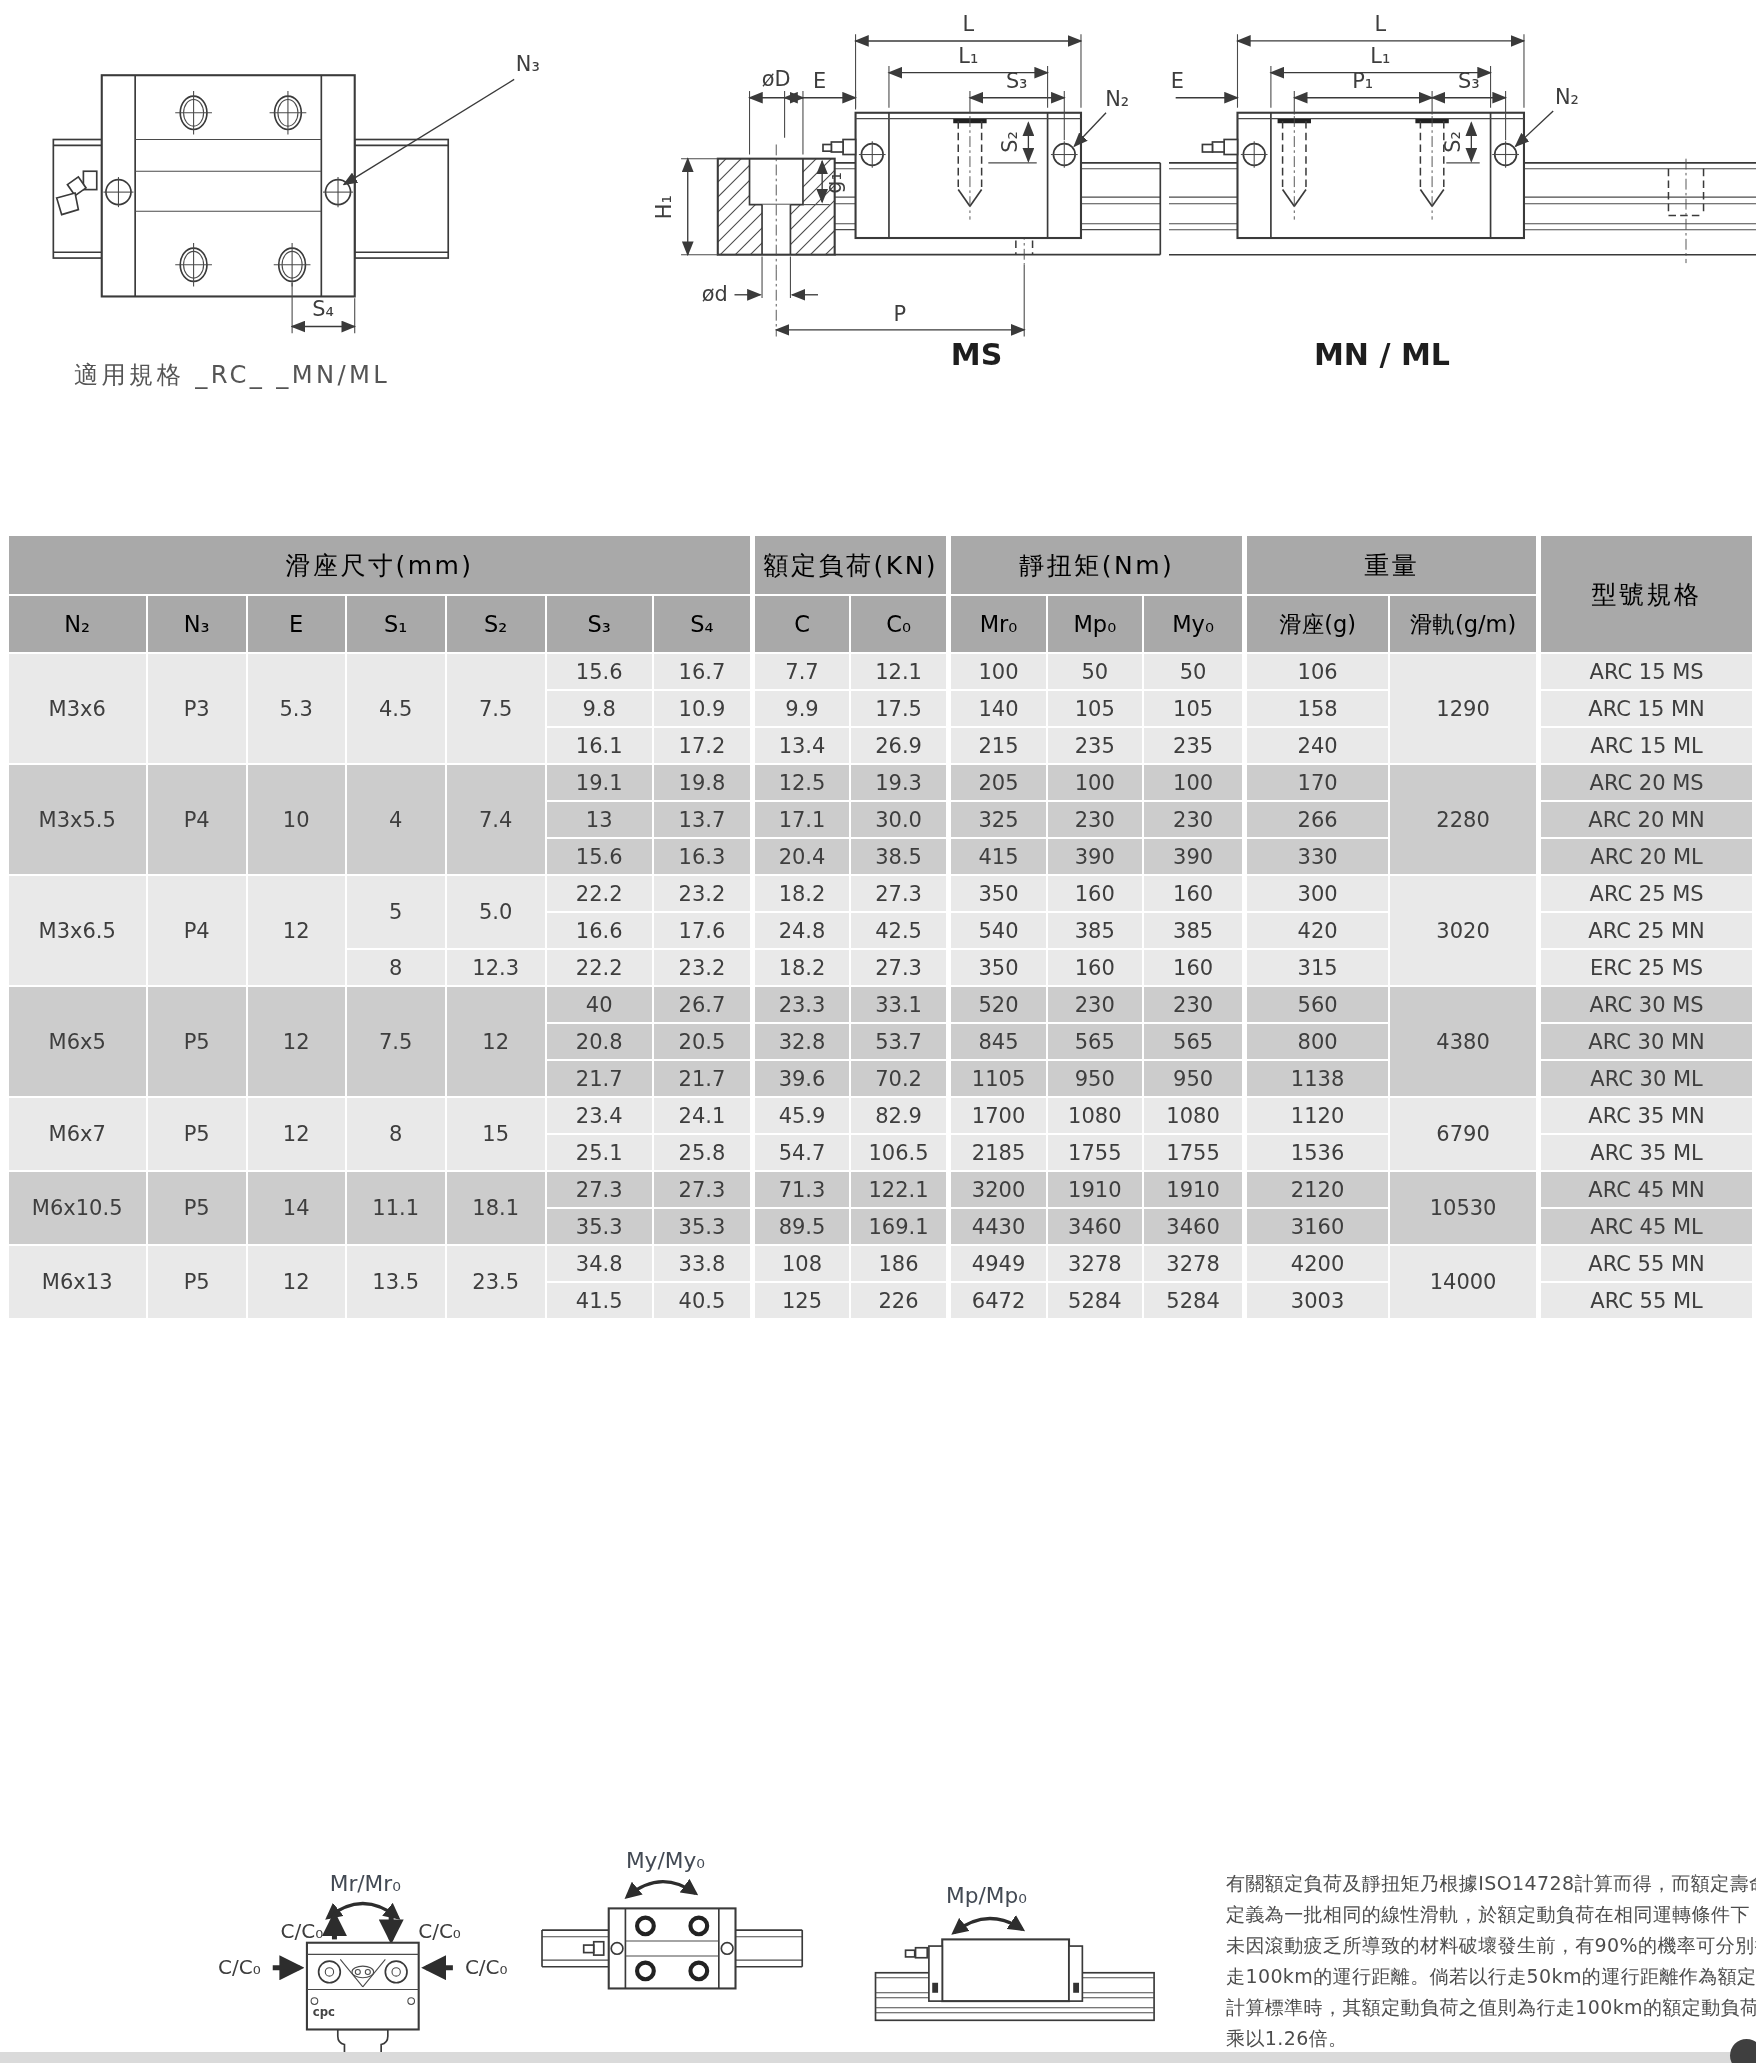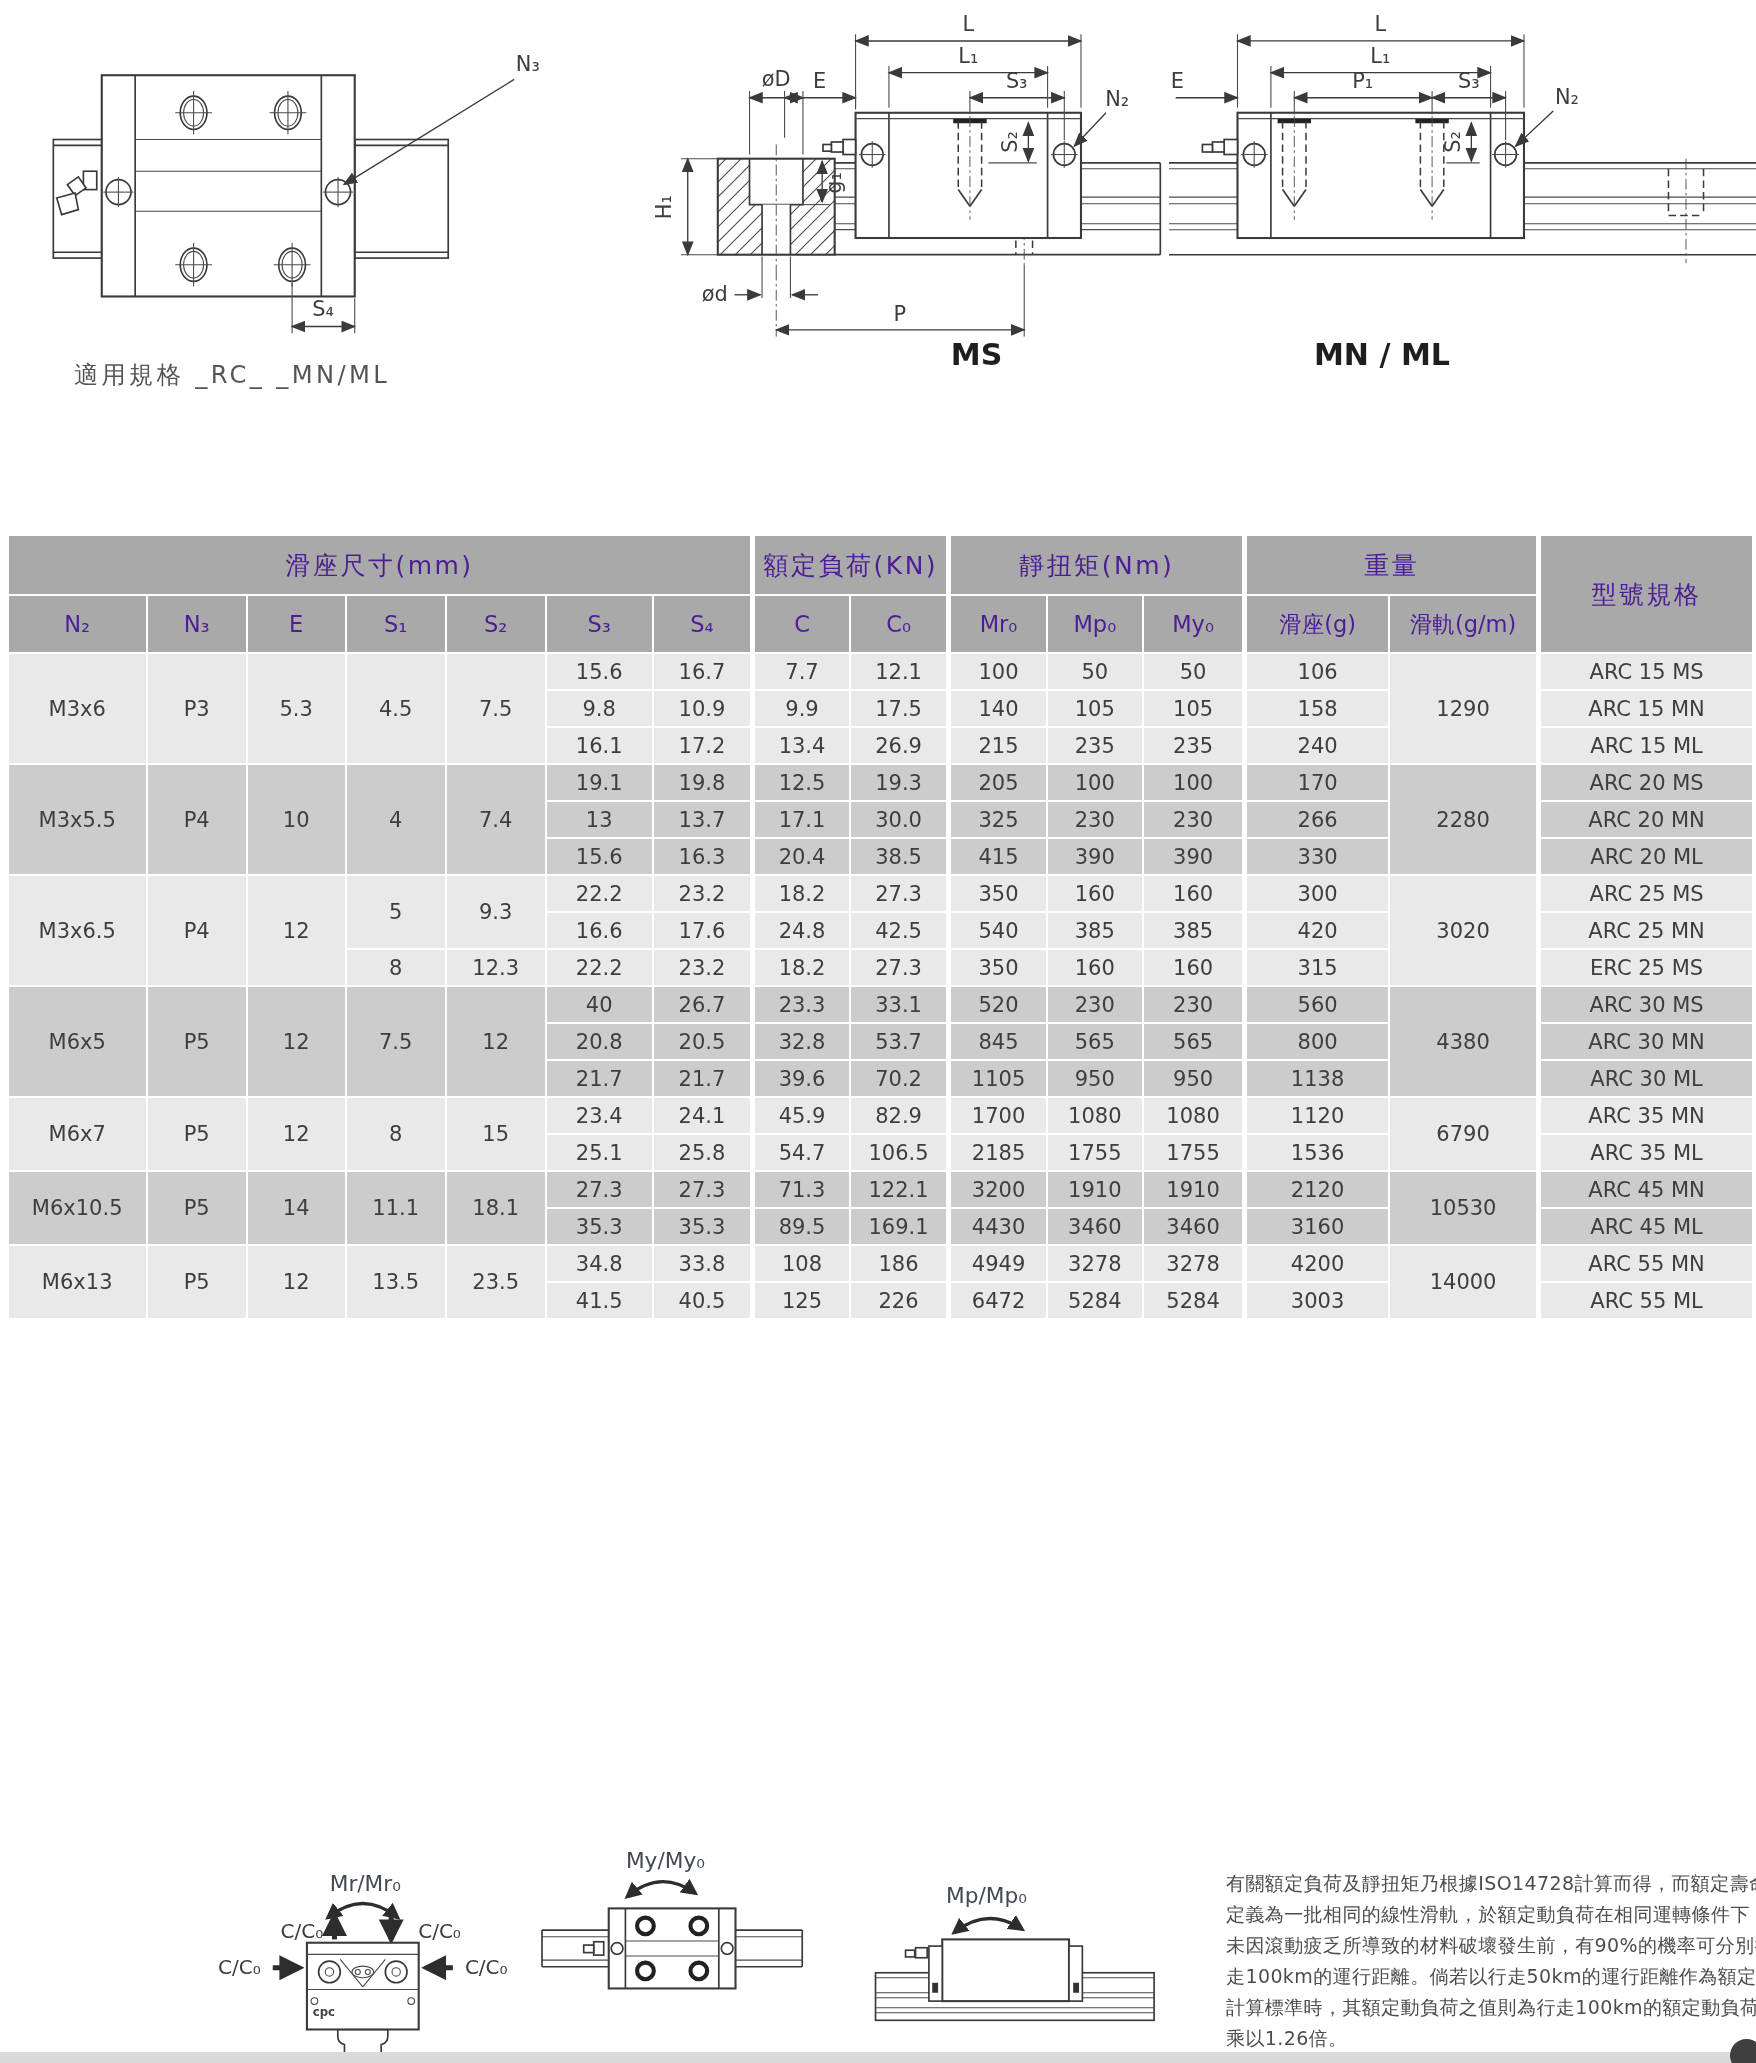--- a/index.html
+++ b/index.html
@@ -22,21 +22,21 @@
   text.sm{font-size:24px;fill:#3d3d3d;}
   text.cap{font-size:36px;font-weight:bold;fill:#1e1e1e;}
   text.capA{font-size:29px;fill:#555;letter-spacing:4px;}
   text.mt{font-size:26px;fill:#434a54;}
   text.logo{font-size:14px;font-weight:bold;fill:#444;}
   
   table.spec{position:absolute;left:6.7px;top:534px;width:1743px;border-collapse:collapse;
              table-layout:fixed;}
   table.spec th,table.spec td{border:2.5px solid #fff;text-align:center;padding:0;
              font-weight:normal;overflow:hidden;}
-  table.spec thead th{background:#a9a9a9;color:#4c1d95;}
+  table.spec thead th{background:#a9a9a9;color:#000000;}
   tr.hg{height:60px;}
   tr.hg th{font-size:25px;letter-spacing:2.5px;}
   tr.hs{height:58px;}
   tr.hs th{font-size:22.5px;}
   tbody tr{height:37px;}
   tbody td{font-size:21px;color:#3e3e3e;}
   tr.gl td{background:#e9e9e9;}
   tr.gd td{background:#cccccc;}
   .gsep{border-left-width:5.8px !important;}
   
@@ -481,21 +481,21 @@
         <td>390</td>
         <td>390</td>
         <td class="gsep">330</td>
         <td class="gsep">ARC 20 ML</td>
       </tr>
       <tr class="gl">
         <td rowspan="3">M3x6.5</td>
         <td rowspan="3">P4</td>
         <td rowspan="3">12</td>
         <td rowspan="2">5</td>
-        <td rowspan="2">9.3</td>
+        <td rowspan="2">5.0</td>
         <td>22.2</td>
         <td>23.2</td>
         <td class="gsep">18.2</td>
         <td>27.3</td>
         <td class="gsep">350</td>
         <td>160</td>
         <td>160</td>
         <td class="gsep">300</td>
         <td rowspan="3">3020</td>
         <td class="gsep">ARC 25 MS</td>

